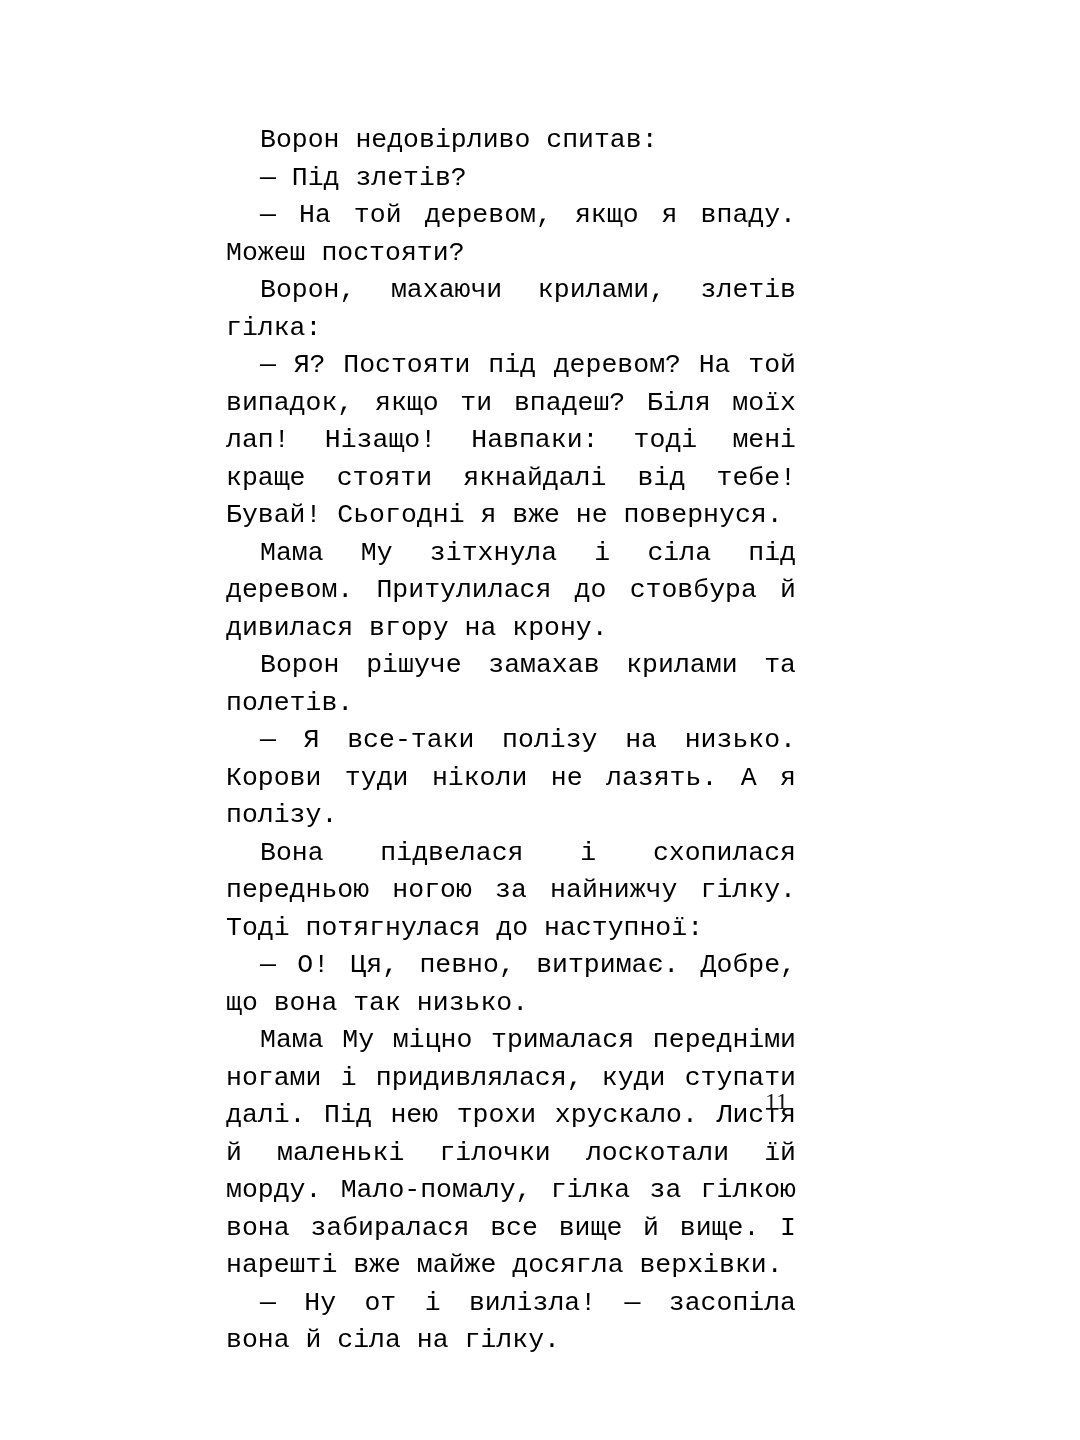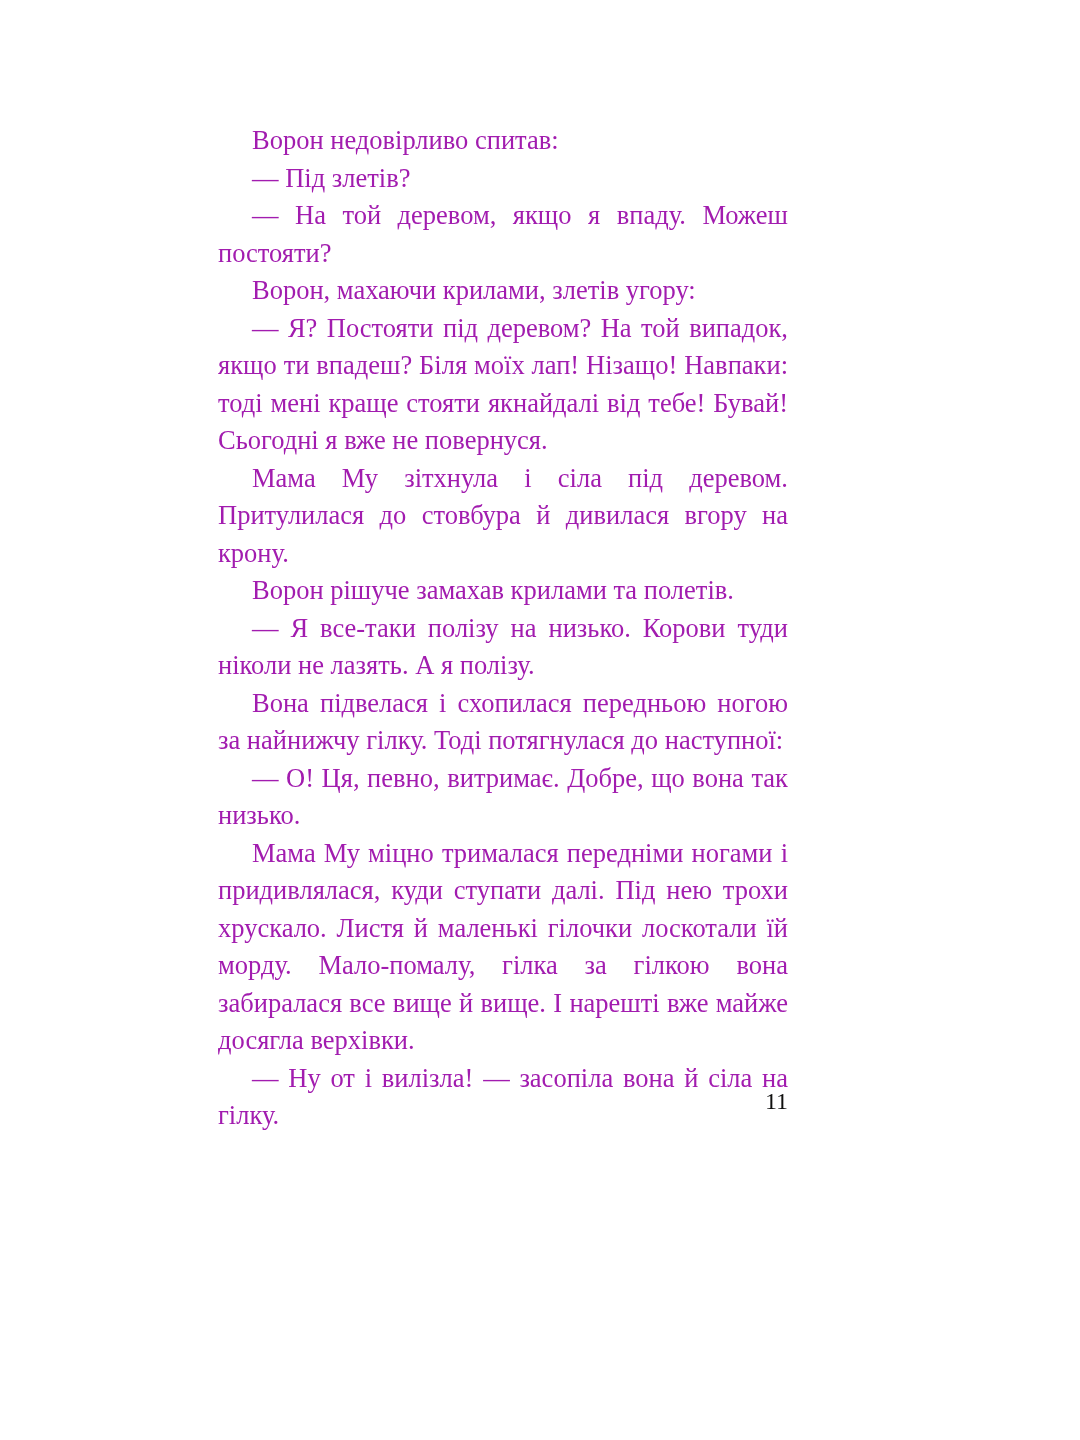--- a/index.html
+++ b/index.html
@@ -10,27 +10,27 @@
   .page {
     position: relative;
     width: 1080px;
     height: 1440px;
     background: #ffffff;
     margin: 0 auto;
     overflow: hidden;
   }
   .text-block {
     position: absolute;
-    left: 218px;
+    left: 226px;
     top: 122px;
     width: 570px;
-    font-family: Liberation Serif, serif;
+    font-family: Liberation Mono, monospace;
     font-size: 26.5px;
     line-height: 37.5px;
-    color: #a21caf;
+    color: #000000;
     text-align: justify;
     text-justify: inter-word;
   }
   .para {
     margin: 0;
     text-indent: 34px;
     hyphens: manual;
   }
   .page-number {
     position: absolute;
@@ -44,21 +44,21 @@
   }
 </style>
 </head>
 <body>
 
 <div class="page">
   <div class="text-block">
     <p class="para">Ворон недовірливо спитав:</p>
     <p class="para">— Під злетів?</p>
     <p class="para">— На той деревом, якщо я впаду. Можеш постояти?</p>
-    <p class="para">Ворон, махаючи крилами, злетів угору:</p>
+    <p class="para">Ворон, махаючи крилами, злетів гілка:</p>
     <p class="para">— Я? Постояти під деревом? На той випадок, якщо ти впадеш? Біля моїх лап! Нізащо! Навпаки: тоді мені краще стояти якнайдалі від тебе! Бувай! Сьогодні я вже не повернуся.</p>
     <p class="para">Мама Му зітхнула і сіла під деревом. Притулилася до стовбура й дивилася вгору на крону.</p>
     <p class="para">Ворон рішуче замахав крилами та полетів.</p>
     <p class="para">— Я все-таки полізу на низько. Корови туди ніколи не лазять. А я полізу.</p>
     <p class="para">Вона підвелася і схопилася передньою ногою за найнижчу гілку. Тоді потягнулася до наступної:</p>
     <p class="para">— О! Ця, певно, витримає. Добре, що вона так низько.</p>
     <p class="para">Мама Му міцно трималася передніми ногами і придивлялася, куди ступати далі. Під нею трохи хрускало. Листя й маленькі гілочки лоскотали їй морду. Мало-помалу, гілка за гілкою вона забиралася все вище й вище. І нарешті вже майже досягла верхівки.</p>
     <p class="para">— Ну от і вилізла! — засопіла вона й сіла на гілку.</p>
   </div>
   <div class="page-number">11</div>

